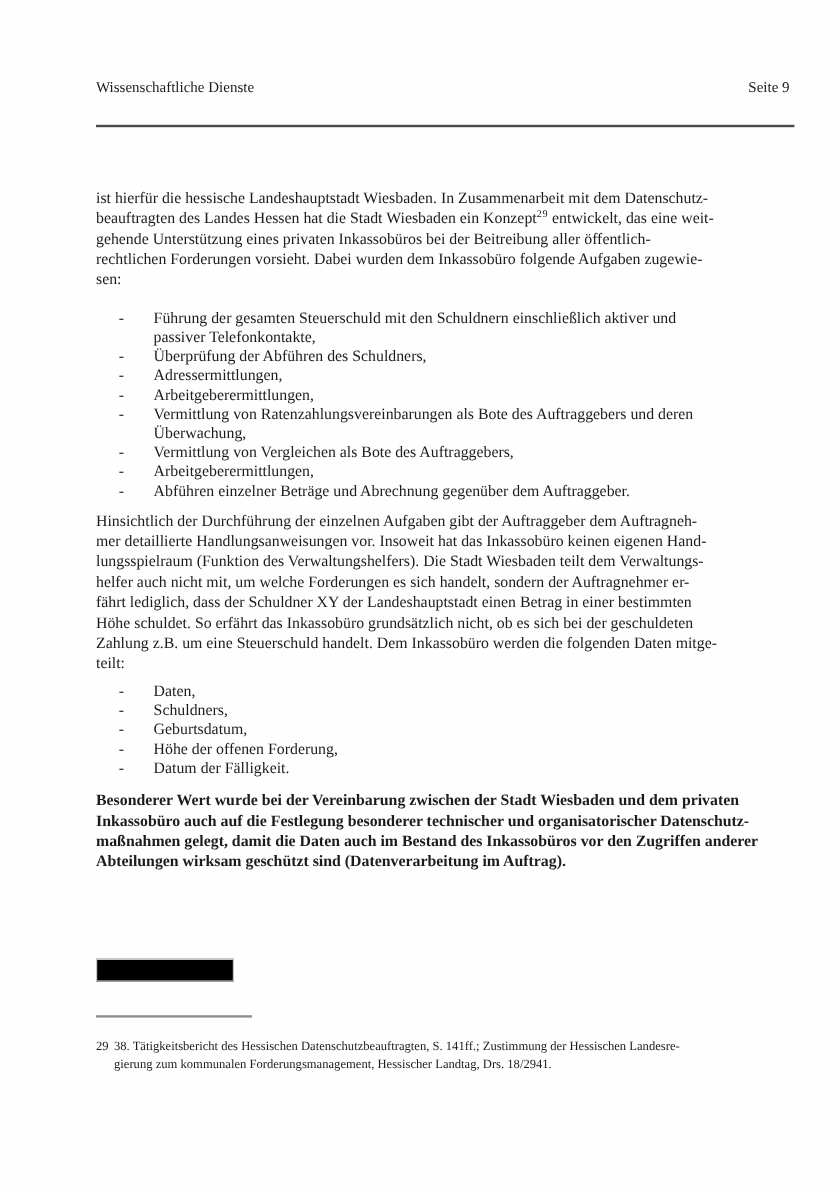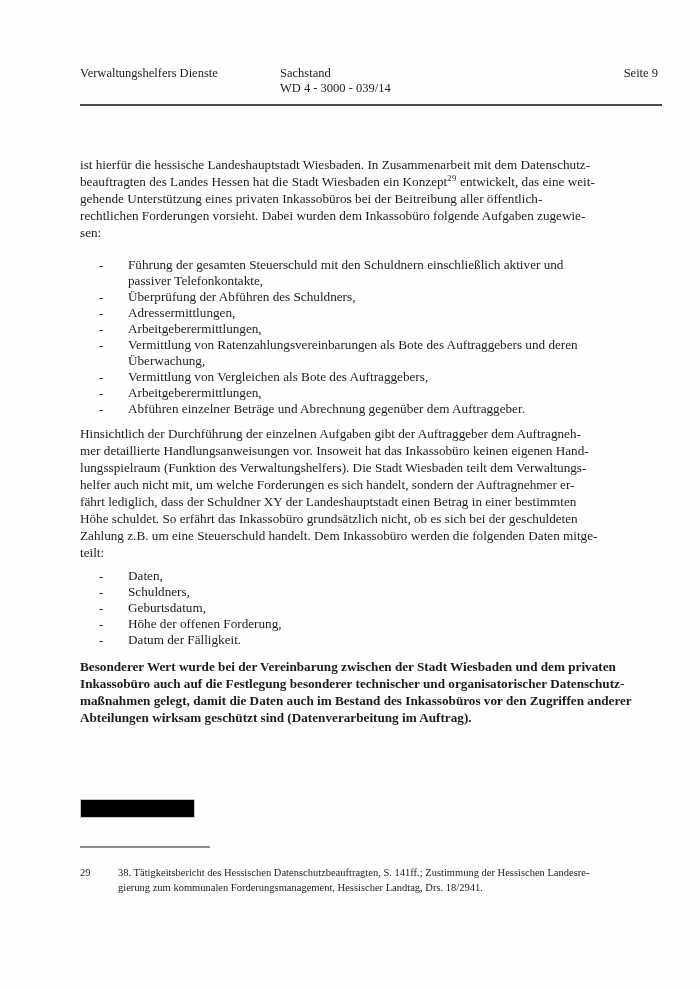--- a/index.html
+++ b/index.html
@@ -52,33 +52,29 @@
   
   .footnote-rule {
     position: absolute; left: 80px; top: 846px;
     width: 130px; height: 2px; background: #8f8f8f;
   }
   .footnote {
     position: absolute; left: 80px; top: 865px; width: 578px;
     font-size: 10.5px; line-height: 15px;
   }
   .fn-num  { position: absolute; left: 0; top: 0; }
-  .fn-text { margin-left: 38px; white-space: pre-line; }
+  .fn-text { margin-left: 15px; white-space: pre-line; }
 </style>
 </head>
 <body>
 
 <div class="page">
 
-  <div class="h-left">Verwaltungshelfers Dienste</div>
+  <div class="h-left">Wissenschaftliche Dienste</div>
 
-  <div class="h-center">
-    <div>Sachstand</div>
-    <div>WD 4 - 3000 - 039/14</div>
-  </div>
 
   <div class="h-right">Seite 9</div>
 
   <div class="header-rule"></div>
 
   <p class="para p1"><span>ist hierfür die hessische Landeshauptstadt Wiesbaden. In Zusammenarbeit mit dem Datenschutz-
 beauftragten des Landes Hessen hat die Stadt Wiesbaden ein Konzept</span><sup class="fn-ref">29</sup><span> entwickelt, das eine weit-
 gehende Unterstützung eines privaten Inkassobüros bei der Beitreibung aller öffentlich-
 rechtlichen Forderungen vorsieht. Dabei wurden dem Inkassobüro folgende Aufgaben zugewie-
 sen:</span></p>

